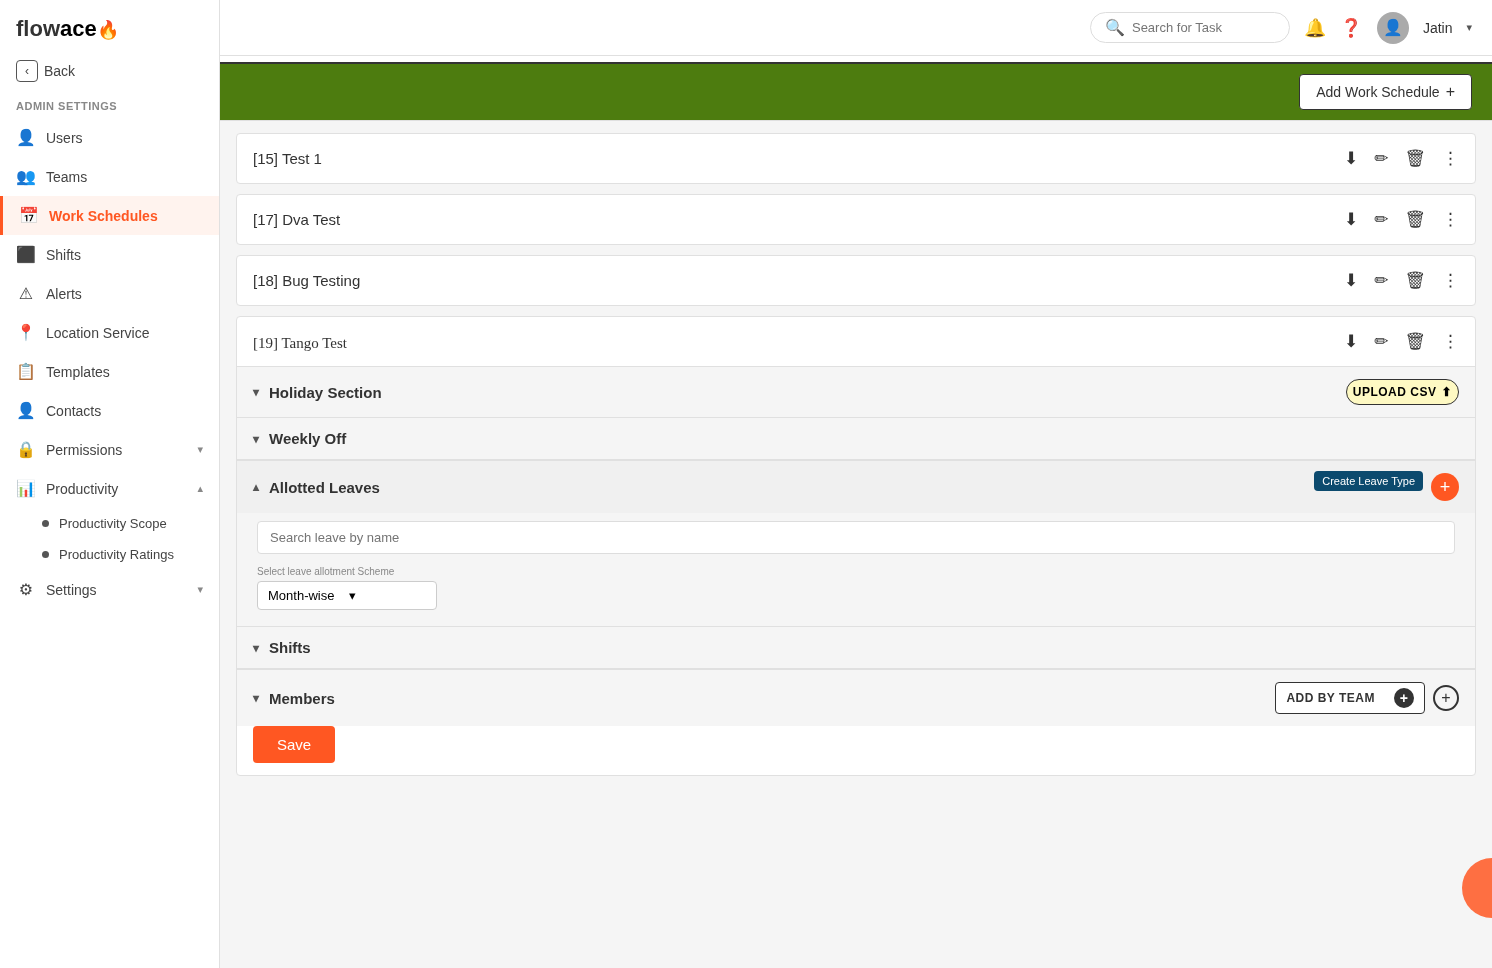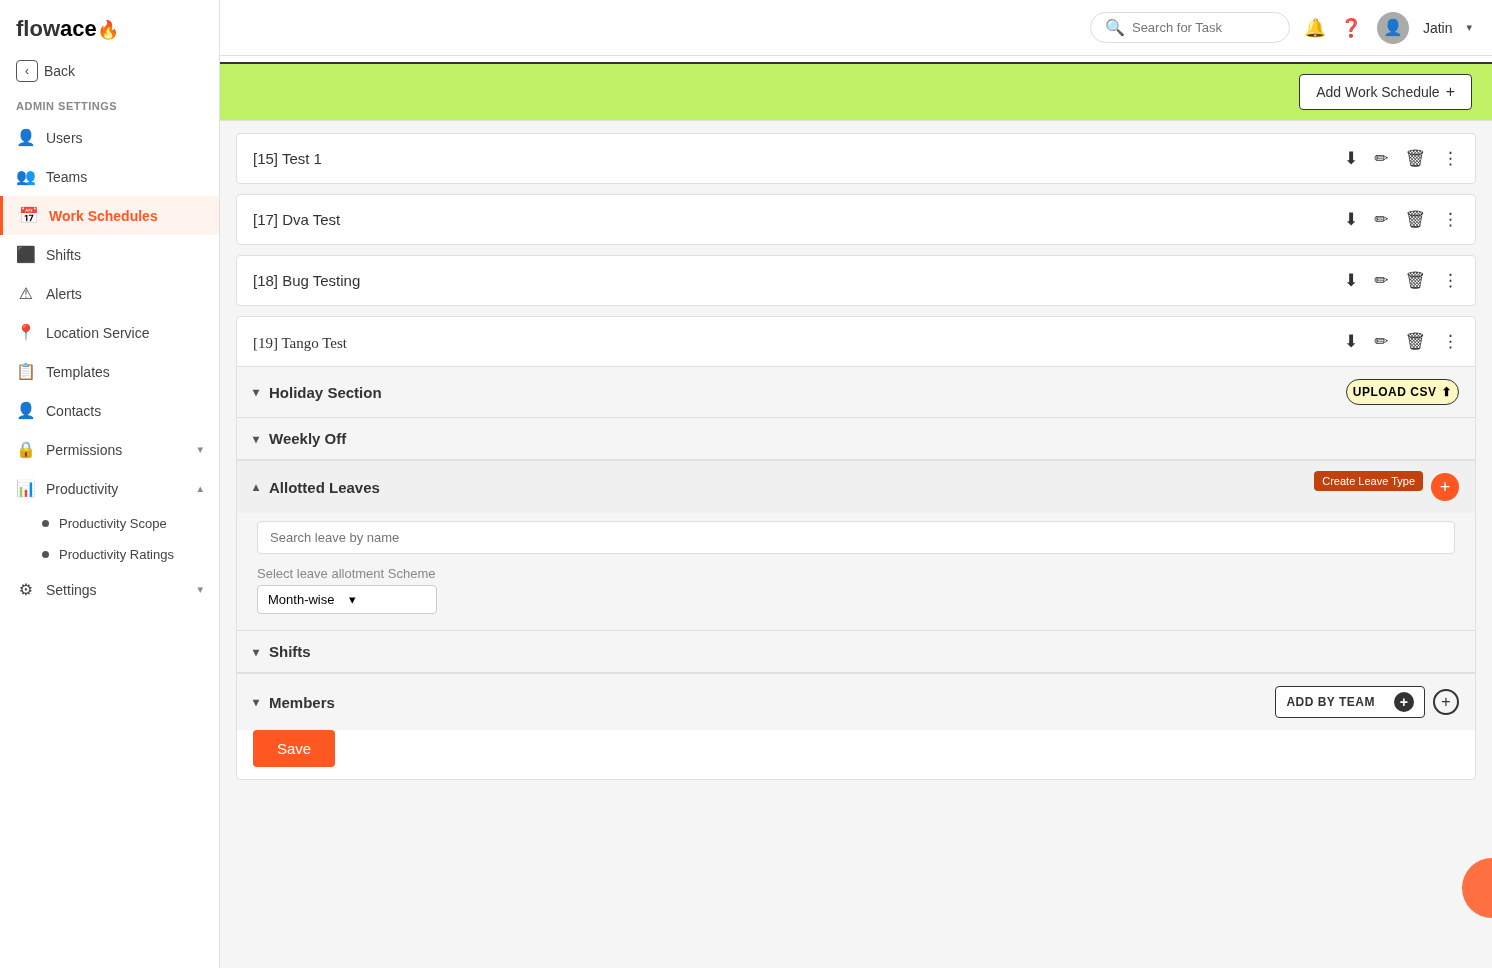--- a/index.html
+++ b/index.html
@@ -121,21 +121,21 @@
     .user-chevron { font-size: 11px; color: #555; }
 
     
     .content {
       flex: 1;
       overflow-y: auto;
       padding: 0;
       background: #f5f5f5;
     }
     .content-header {
-      background: #bef264;
+      background: #4d7c0f;
       padding: 10px 20px;
       display: flex;
       justify-content: flex-end;
       border-bottom: 1px solid #e0e0e0;
     }
     .add-schedule-btn {
       display: flex;
       align-items: center;
       gap: 6px;
       padding: 8px 16px;
@@ -220,21 +220,21 @@
       background: #fff;
       border: 1px solid #ddd;
       border-radius: 4px;
       padding: 8px 12px;
       font-size: 13px;
       color: #aaa;
       margin-bottom: 12px;
       width: 100%;
       outline: none;
     }
-    .scheme-label { font-size: 13px; color: #888; margin-bottom: 4px; }
+    .scheme-label { font-size: 10px; color: #888; margin-bottom: 4px; }
     .scheme-select {
       display: flex; align-items: center; gap: 4px;
       border: 1px solid #ccc;
       border-radius: 4px;
       background: #fff;
       padding: 6px 10px;
       font-size: 13px;
       width: 180px;
       cursor: pointer;
     }
@@ -246,21 +246,21 @@
       color: #fff;
       display: flex; align-items: center; justify-content: center;
       font-size: 18px;
       cursor: pointer;
       position: relative;
     }
     .tooltip-box {
       position: absolute;
       right: 36px;
       top: -2px;
-      background: #c2410c;
+      background: #0c4a6e;
       color: #fff;
       font-size: 11px;
       padding: 4px 8px;
       border-radius: 4px;
       white-space: nowrap;
       pointer-events: none;
     }
 
     
     .members-section {

